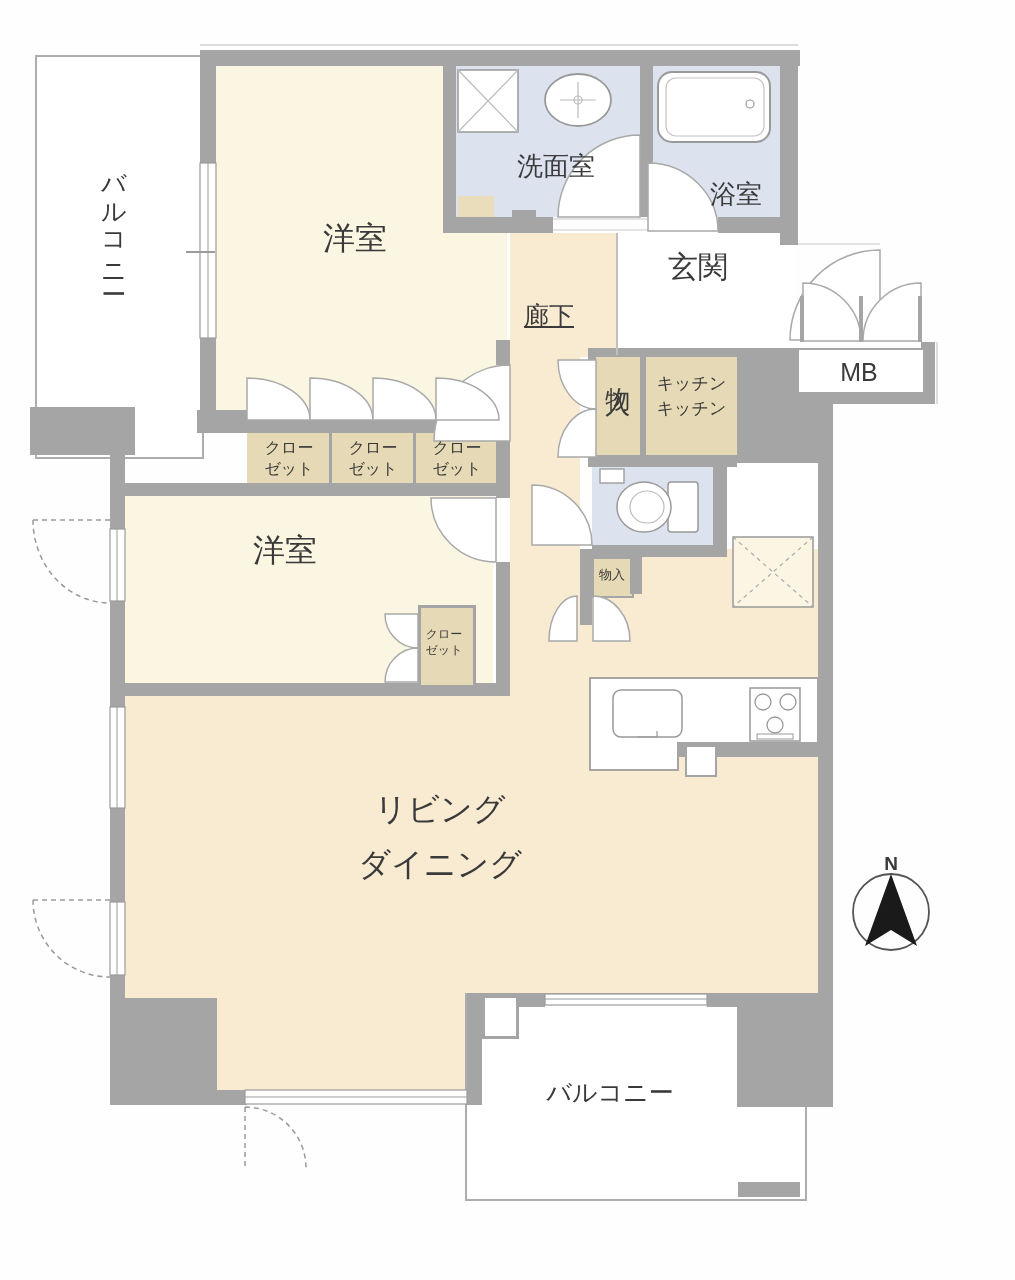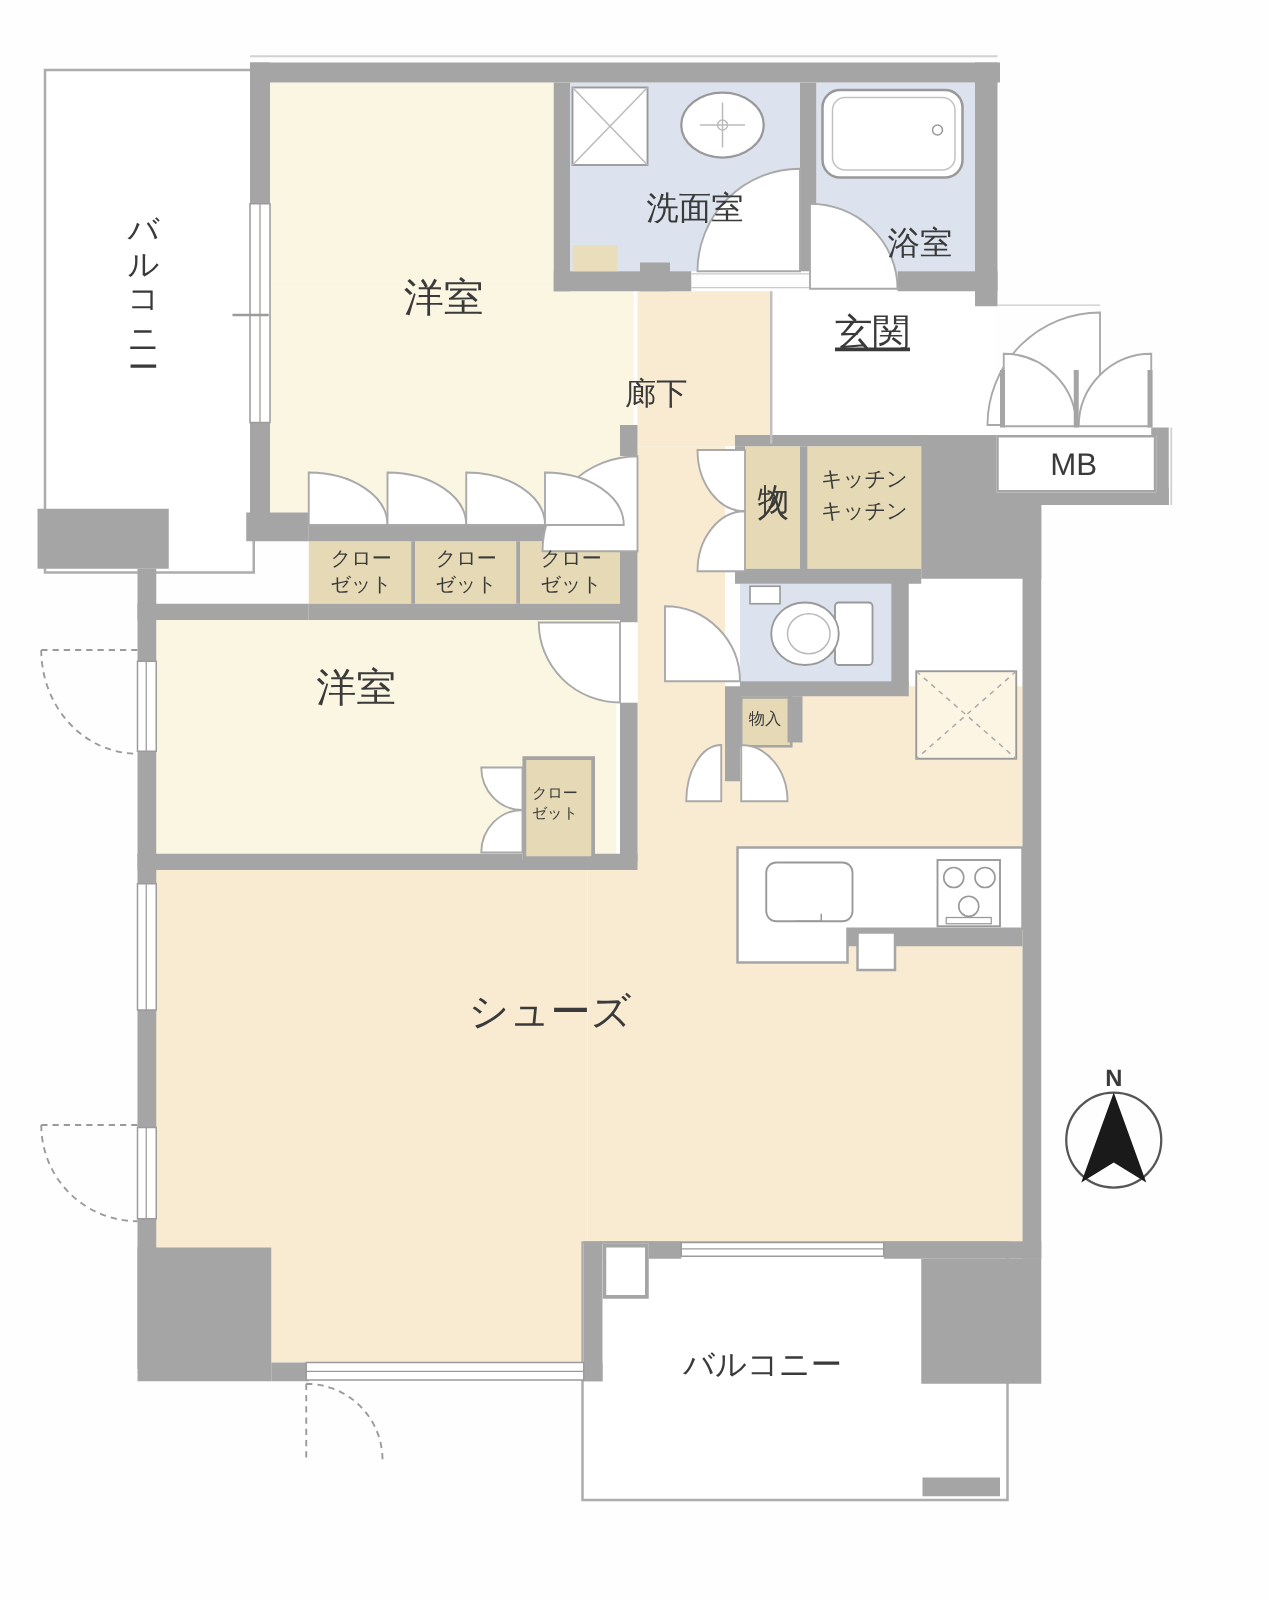--- a/index.html
+++ b/index.html
@@ -236,25 +236,25 @@
   <div class="lbl vert" style="left:98px;top:155px;font-size:25px;">バルコニー</div>
 
   <div class="lbl" style="left:215px;top:218px;width:280px;font-size:32px;">
     <div>洋室</div>
   </div>
 
   <div class="lbl" style="left:475px;top:150px;font-size:26px;margin-left:42px;">洗面室</div>
 
   <div class="lbl" style="left:710px;top:178px;font-size:26px;">浴室</div>
 
-  <div class="lbl" style="left:668px;top:248px;font-size:30px;text-decoration:underline;">玄関</div>
+  <div class="lbl" style="left:668px;top:248px;font-size:30px;">玄関</div>
 
   <div class="lbl" style="left:797px;top:357px;width:124px;font-size:25px;">MB</div>
 
-  <div class="lbl" style="left:480px;top:300px;width:90px;font-size:25px;">廊下</div>
+  <div class="lbl" style="left:504px;top:300px;width:90px;font-size:25px;text-decoration:underline;">廊下</div>
 
   <div class="lbl vert" style="left:602px;top:368px;font-size:25px;">物入</div>
 
   <div class="lbl" style="left:646px;top:372px;width:91px;font-size:17px;line-height:1.45;">
     <div>キッチン</div>
     <div>キッチン</div>
   </div>
 
   <div class="lbl" style="left:249px;top:438px;width:80px;font-size:16px;line-height:1.3;">
     <div>クロー</div>
@@ -275,20 +275,21 @@
 
   <div class="lbl" style="left:420px;top:626px;width:48px;font-size:12px;line-height:1.35;">
     <div>クロー</div>
     <div>ゼット</div>
   </div>
 
   <div class="lbl" style="left:594px;top:567px;width:36px;font-size:13px;">物入</div>
 
 
   <div class="lbl" style="left:290px;top:782px;width:300px;font-size:32px;line-height:1.72;">
-    <div>シューズ</div>
+    <div>リビング</div>
+    <div>ダイニング</div>
   </div>
 
   <div class="lbl" style="left:465px;top:1077px;width:290px;font-size:25px;">バルコニー</div>
 
   <div class="lbl" style="left:878px;top:852px;width:26px;font-size:19px;font-weight:bold;">N</div>
 
 </div>
 
 </body></html>

